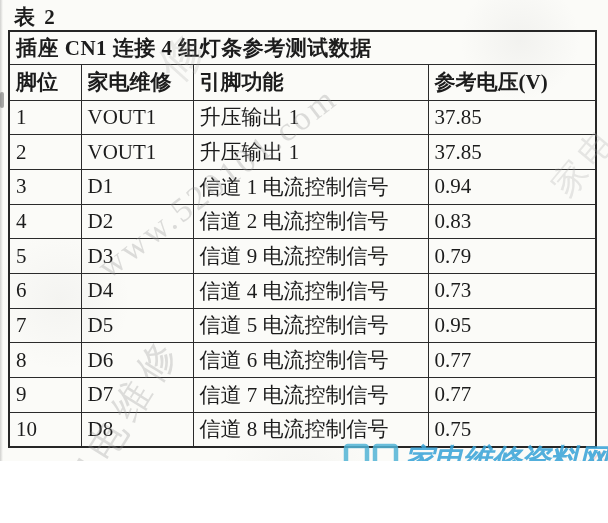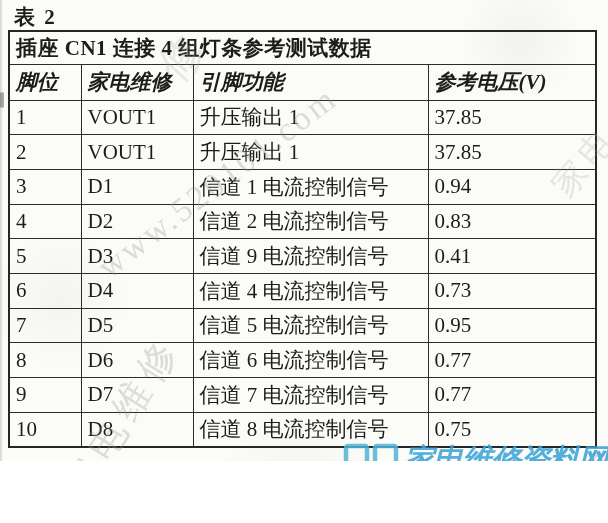--- a/index.html
+++ b/index.html
@@ -26,21 +26,21 @@
     font-size:21px;z-index:1;
   }
   table.data td,table.data th{
     border:1.5px solid #2b2b2b;padding:0 0 0 6px;text-align:left;vertical-align:middle;
     white-space:nowrap;overflow:hidden;font-weight:normal;
   }
   table.data{border:2px solid #262626;}
   tr.row-caption{height:33px;}
   tr.row-caption th{font-weight:bold;letter-spacing:.5px;margin-top:32px;}
   tr.row-head{height:36px;}
-  tr.row-head th{font-weight:bold;font-style:italic;}
+  tr.row-head th{font-weight:bold;}
   tbody tr.row-data{height:34.7px;}
   col.c-pin{width:72px;} col.c-label{width:112px;} col.c-func{width:235px;} col.c-volt{width:168px;}
 
   
   .wm{position:absolute;pointer-events:none;white-space:nowrap;z-index:3;
       font-family:"Liberation Serif","DejaVu Serif",serif;}
   .wm-url-diag{left:102px;top:252px;font-size:34px;letter-spacing:3px;
       color:rgba(145,145,145,.30);transform:rotate(-37.5deg);transform-origin:0 50%;}
   .wm-cn-diag{left:95px;top:458px;font-size:38px;letter-spacing:8px;
       color:rgba(150,150,150,.30);transform:rotate(-58deg);transform-origin:0 100%;}
@@ -113,21 +113,21 @@
       <tr class="row-data">
         <td>4</td>
         <td>D2</td>
         <td>信道 2 电流控制信号</td>
         <td>0.83</td>
       </tr>
       <tr class="row-data">
         <td>5</td>
         <td>D3</td>
         <td>信道 9 电流控制信号</td>
-        <td>0.41</td>
+        <td>0.79</td>
       </tr>
       <tr class="row-data">
         <td>6</td>
         <td>D4</td>
         <td>信道 4 电流控制信号</td>
         <td>0.73</td>
       </tr>
       <tr class="row-data">
         <td>7</td>
         <td>D5</td>

